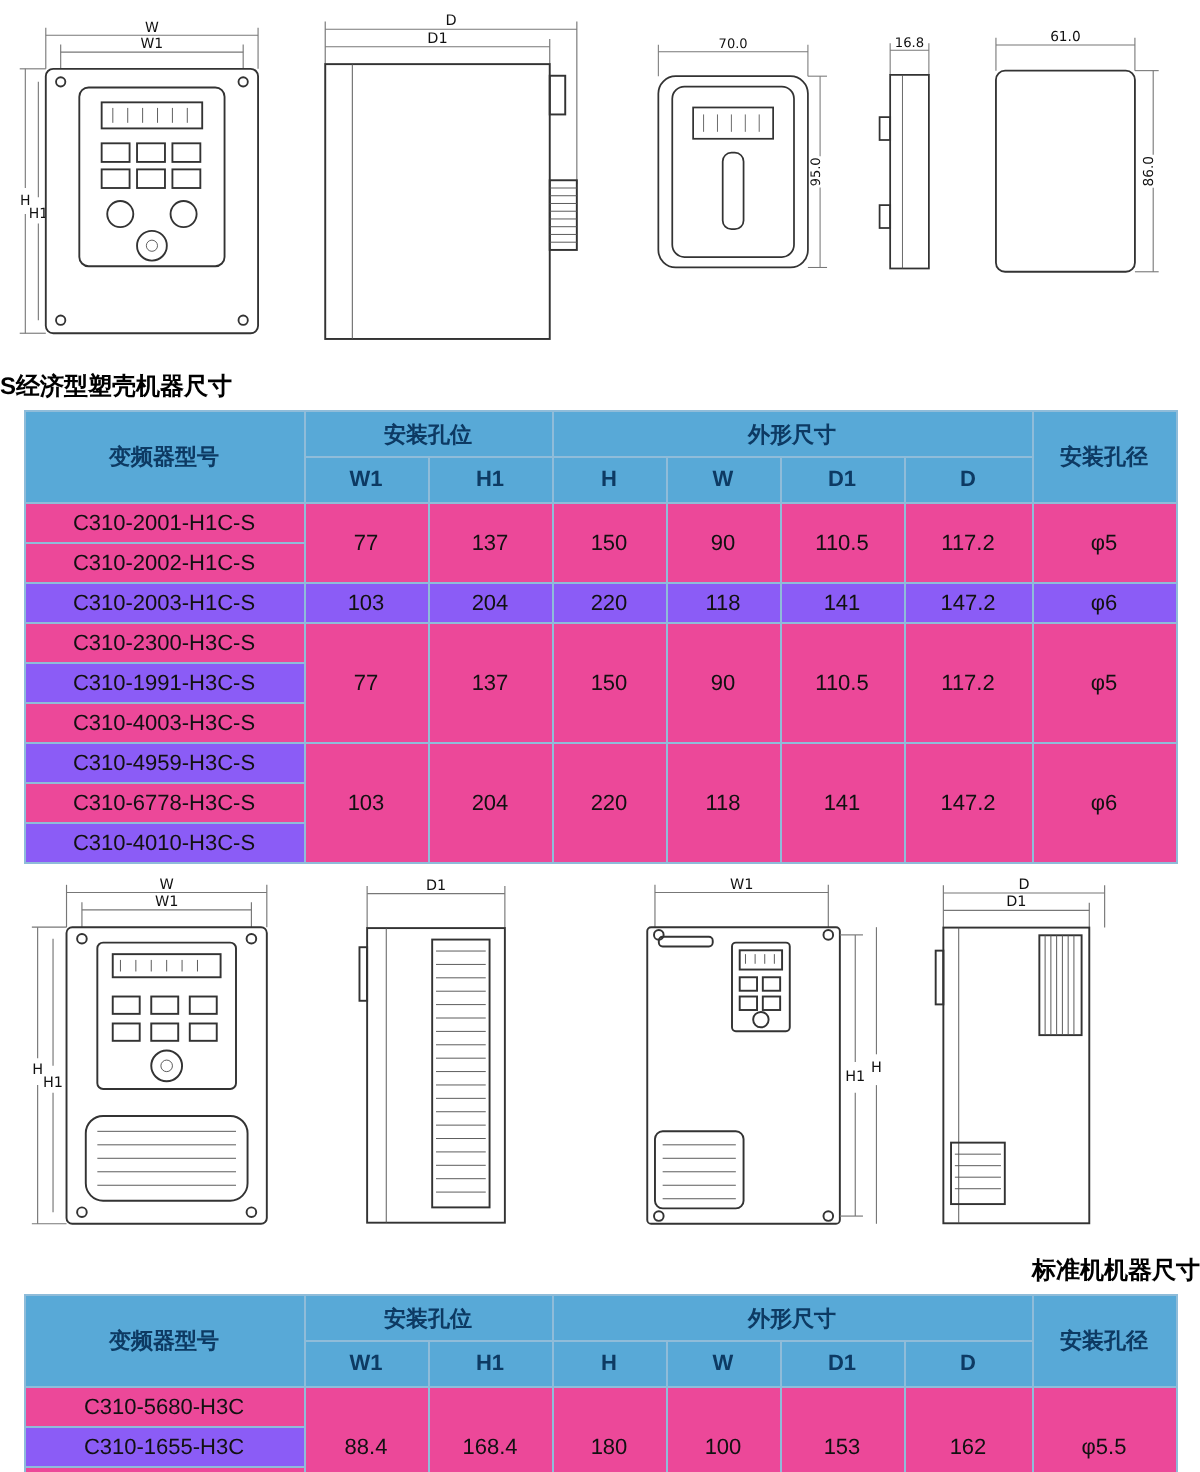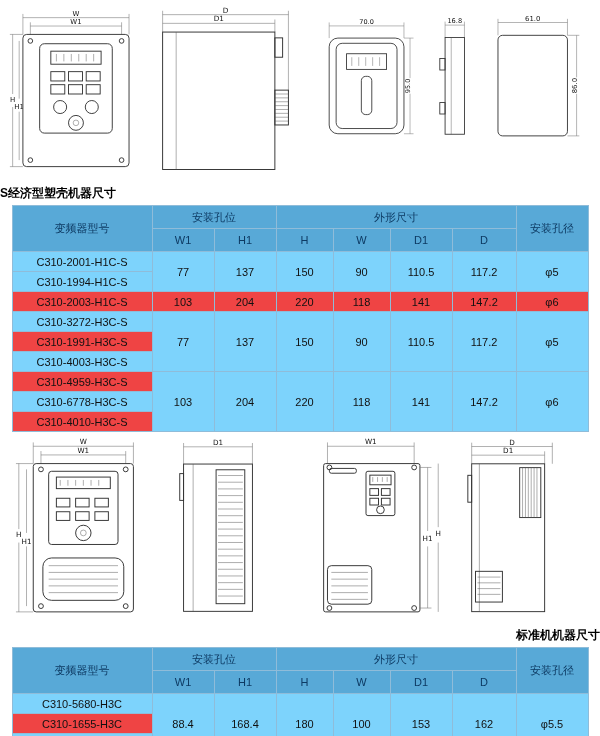--- a/index.html
+++ b/index.html
@@ -4,23 +4,23 @@
 <style>
   html,body{margin:0;padding:0}
   body{width:600px;height:736px;background:#ffffff;font-family:"Liberation Sans",sans-serif;color:#1a1a1a}
   .page{width:600px;height:736px;overflow:hidden;padding-top:4px;background:#fff}
   .draw-row{display:flex;align-items:flex-start}
   .cap-row{display:flex;margin:1px 0 2px}
   .cap-half{width:50%;text-align:left;font-weight:bold;font-size:12px;color:#000}
   .caption-full{text-align:right;font-weight:bold;font-size:12px;color:#000;margin:1px 0 2px}
   table{border-collapse:collapse;table-layout:fixed;width:576px;margin:3px auto 4px;font-size:11px}
   th,td{border:1px solid #8fbcd9;text-align:center;padding:1px 2px;overflow:hidden;white-space:nowrap}
-  th{background:#58a9d7;color:#0d3a63;font-weight:normal;height:20px;font-size:11px}
-  td{height:17px;background:#7dd3fc;color:#111}
-  td.alt{background:#ef4444}
+  th{background:#58a9d7;color:#0d3a63;font-weight:bold;height:20px;font-size:11px}
+  td{height:17px;background:#ec4899;color:#111}
+  td.alt{background:#8b5cf6}
   svg{display:block}
   .ln{stroke:#333;stroke-width:1;fill:none}
   .lnw{stroke:#333;stroke-width:1;fill:#fff}
   .dim{stroke:#777;stroke-width:0.6;fill:none}
   .thin{stroke:#555;stroke-width:0.5;fill:none}
   .dtx{font-size:7.5px;fill:#111;font-family:"DejaVu Sans",sans-serif}
 </style>
 </head>
 <body>
 
@@ -182,34 +182,34 @@
       <td>C310-2001-H1C-S</td>
       <td rowspan="2">77</td>
       <td rowspan="2">137</td>
       <td rowspan="2">150</td>
       <td rowspan="2">90</td>
       <td rowspan="2">110.5</td>
       <td rowspan="2">117.2</td>
       <td rowspan="2">φ5</td>
     </tr>
     <tr>
-      <td>C310-1994-H1C-S</td>
+      <td>C310-2002-H1C-S</td>
     </tr>
     <tr>
       <td class="alt">C310-2003-H1C-S</td>
       <td class="alt">103</td>
       <td class="alt">204</td>
       <td class="alt">220</td>
       <td class="alt">118</td>
       <td class="alt">141</td>
       <td class="alt">147.2</td>
       <td class="alt">φ6</td>
     </tr>
     <tr>
-      <td>C310-3272-H3C-S</td>
+      <td>C310-2300-H3C-S</td>
       <td rowspan="3">77</td>
       <td rowspan="3">137</td>
       <td rowspan="3">150</td>
       <td rowspan="3">90</td>
       <td rowspan="3">110.5</td>
       <td rowspan="3">117.2</td>
       <td rowspan="3">φ5</td>
     </tr>
     <tr>
       <td class="alt">C310-1991-H3C-S</td>

